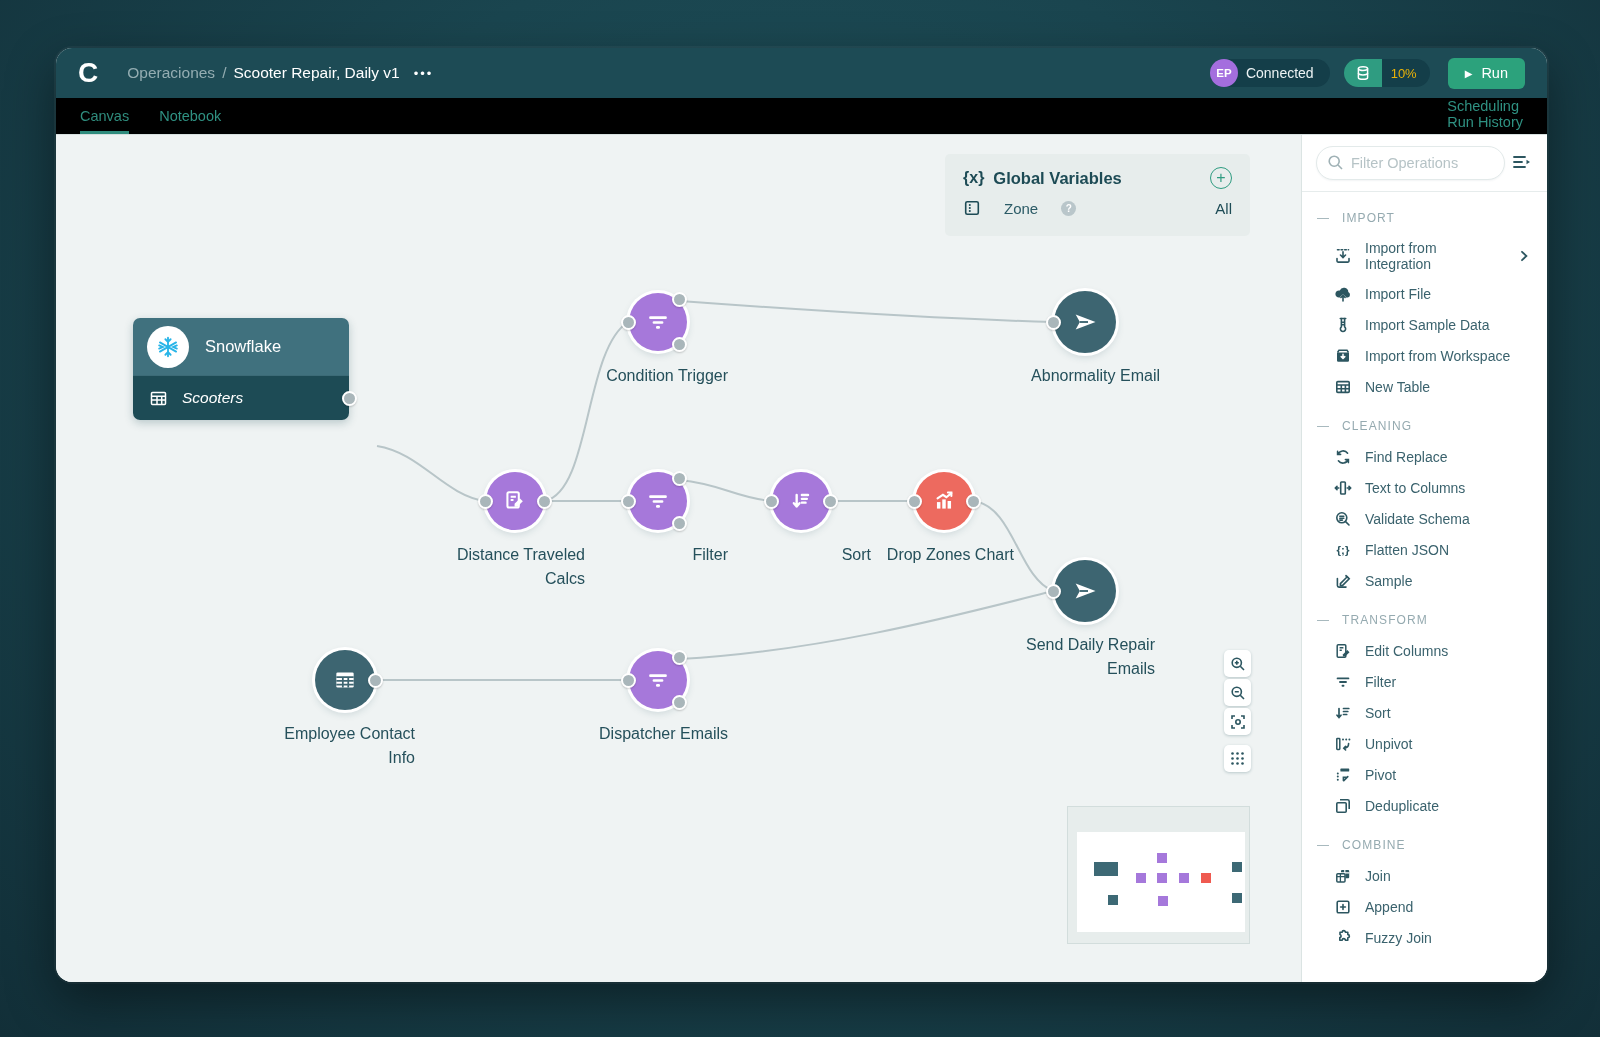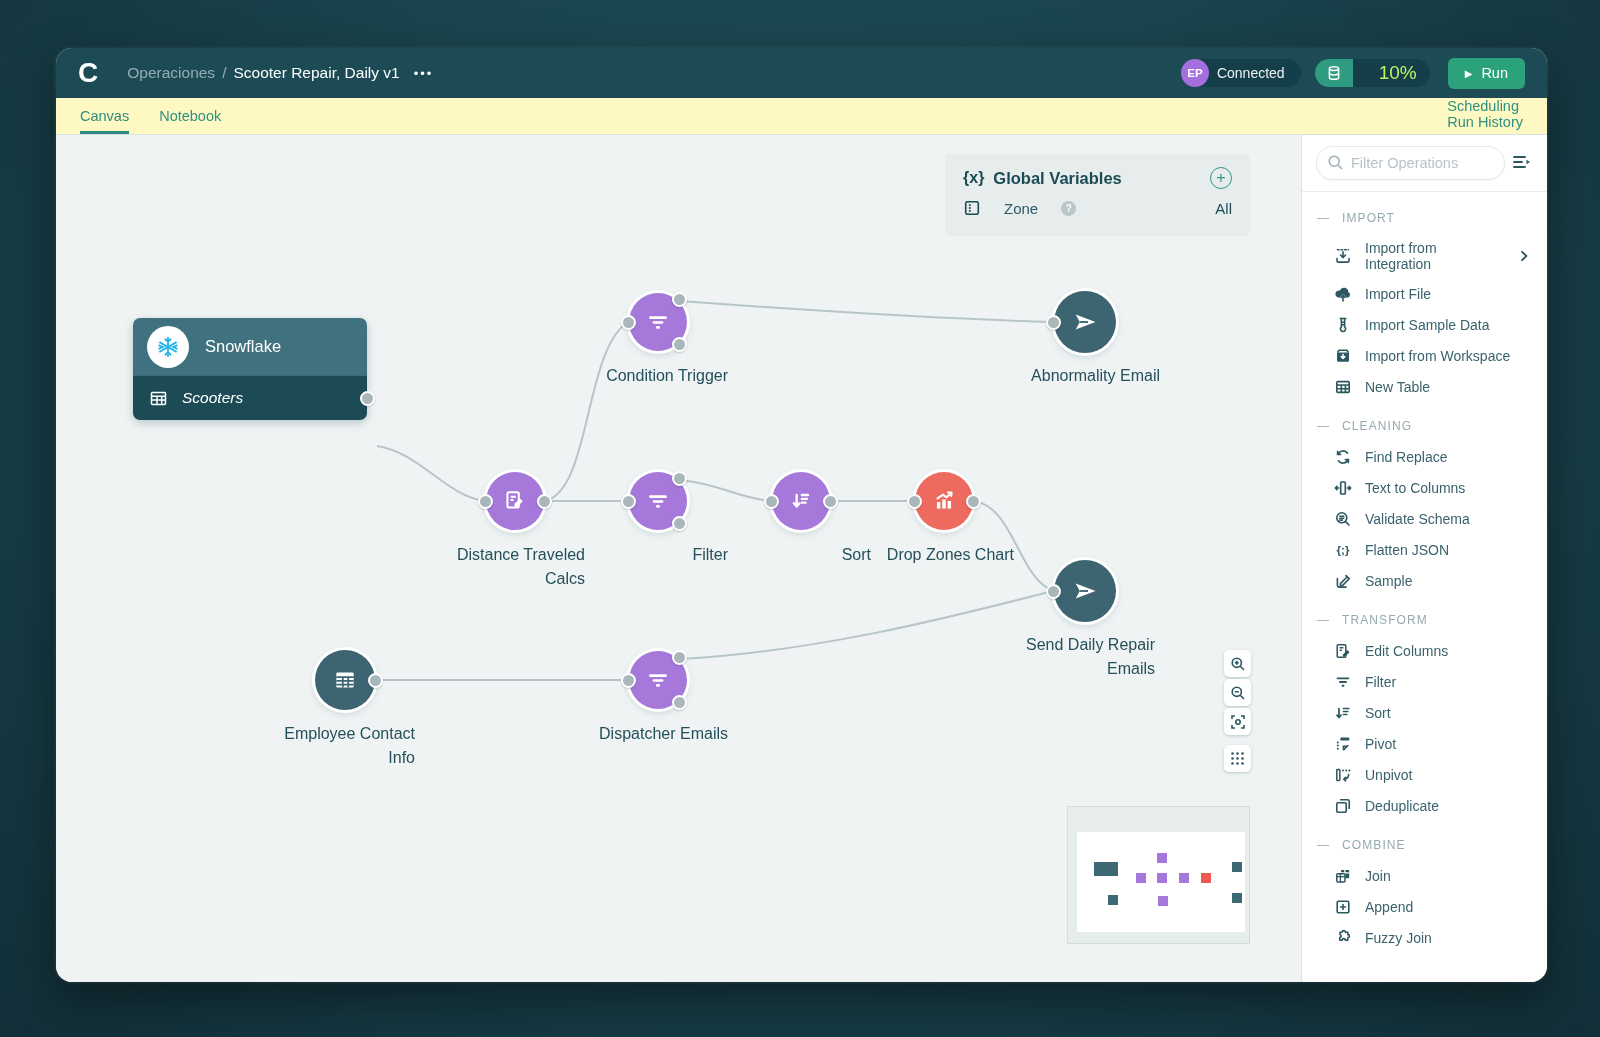--- a/index.html
+++ b/index.html
@@ -22,26 +22,26 @@
   .crumb-title{ color:#ffffff; }
   .dots{ color:#fff; font-size:13px; letter-spacing:2px; margin-left:14px; cursor:pointer; }
   .tb-spacer{ flex:1; }
   .status-wrap{ position:relative; display:flex; align-items:center; margin-right:14px; }
   .avatar{ width:28px; height:28px; border-radius:50%; background:#a46ede; color:#fff; font-size:11.5px; font-weight:bold;
            display:flex; align-items:center; justify-content:center; position:relative; z-index:2; }
   .conn-pill{ background:#143e49; color:#edf3f4; font-size:14px; height:28px; display:flex; align-items:center;
               border-radius:14px; padding:0 16px 0 36px; margin-left:-28px; }
   .credits-pill{ display:flex; align-items:center; height:28px; border-radius:14px; background:#143e49; overflow:hidden; margin-right:18px; }
   .credits-db{ width:38px; height:28px; background:#2f9c81; display:flex; align-items:center; justify-content:center; }
-  .credits-val{ color:#bef264; font-size:19px; padding:0 13px 0 26px; }
+  .credits-val{ color:#eab308; font-size:13px; padding:0 13px 0 9px; }
   .run-btn{ display:flex; align-items:center; gap:9px; background:#2ca27c; border:none; color:#fff; font-family:inherit;
             font-size:14.5px; padding:0 17px; height:31px; border-radius:6px; cursor:pointer; }
   .run-play{ font-size:10px; }
   
-  .tabbar{ height:37px; background:#fef9c3; border-bottom:1px solid #d7e1e0; display:flex; align-items:stretch; padding:0 24px; flex:none; }
+  .tabbar{ height:37px; background:#000000; border-bottom:1px solid #d7e1e0; display:flex; align-items:stretch; padding:0 24px; flex:none; }
   .tab{ display:flex; align-items:center; font-size:14.5px; color:#2f9182; margin-right:30px; cursor:pointer; }
   .tab.active{ color:#2f8c7d; box-shadow:inset 0 -3px 0 #2f8c7d; }
   .tabbar-right{ margin-left:auto; display:flex;flex-direction:column; }
   .tabbar-right .tab{ margin-right:0; margin-left:36px; }
   
   .content{ flex:1; display:flex; min-height:0; }
   .canvas{ position:relative; width:1245px; flex:none; background:#eff3f3; overflow:hidden; }
   .edges{ position:absolute; left:0; top:0; z-index:1; }
   .edges path{ fill:none; stroke:#b8c5c8; stroke-width:2; }
   
@@ -49,21 +49,21 @@
          box-shadow:0 0 0 3px #fff, 0 3px 9px rgba(29,75,85,.22);
          display:flex; align-items:center; justify-content:center; cursor:pointer; }
   .n58{ width:58px; height:58px; } .n60{ width:60px; height:60px; } .n62{ width:62px; height:62px; }
   .purple{ background:#a678da; } .slate{ background:#3d6571; } .red{ background:#ed6a5f; }
   .node-label{ position:absolute; z-index:2; width:140px; text-align:right; color:#25505b; font-size:16px; line-height:24px; }
   .port{ position:absolute; width:15px; height:15px; border-radius:50%; background:#a9b6ba; border:2.5px solid #fff;
          box-shadow:0 1px 2px rgba(0,0,0,.18); z-index:3; cursor:crosshair; }
   .p-left{ left:-8px; top:50%; margin-top:-7.5px; } .p-right{ right:-8px; top:50%; margin-top:-7.5px; }
   .p-tr{ left:43px; top:-1px; } .p-br{ left:43px; bottom:-1px; }
   
-  .sf-group{ position:absolute; left:77px; top:183px; width:234px; z-index:2; border-radius:7px;
+  .sf-group{ position:absolute; left:77px; top:183px; width:216px; z-index:2; border-radius:7px;
              box-shadow:0 3px 9px rgba(29,75,85,.25); }
   .sf-head{ height:57px; background:#40717e; border-radius:7px 7px 0 0; display:flex; align-items:center; padding:0 14px; gap:16px; cursor:pointer; }
   .sf-circle{ width:42px; height:42px; background:#fff; border-radius:50%; display:flex; align-items:center; justify-content:center; }
   .sf-title{ color:#fff; font-size:16.5px; }
   .sf-row{ position:relative; height:45px; background:#1d4b55; border-top:1px solid #3c6b77; display:flex; align-items:center;
            padding:0 16px; gap:14px; color:#fff; font-size:15.5px; cursor:pointer; }
   .sf-row:last-child{ border-radius:0 0 7px 7px;font-style:italic; }
   .sf-row .port{ right:-8px; top:50%; margin-top:-7.5px; }
   
   .gv-panel{ position:absolute; left:889px; top:19px; width:305px; height:82px; background:#e7edec; border-radius:5px; z-index:4; padding:13px 18px 0; }
@@ -583,45 +583,45 @@
                       <path d="M9.5 4.5h5.3M9.5 7.5h4.3M9.5 10.5h3.2"></path>
                     </g>
                   </svg>
                 </span>
     <span class="op-label">Sort</span>
   </div>
 
   <div class="op-item">
     <span class="op-icon">
                   <svg viewBox="0 0 18 18" width="18" height="18">
+                    <rect x="2.8" y="3.4" width="3" height="11" rx=".6" fill="none" stroke="#2c5660" stroke-width="1.5"></rect>
+                    <g stroke="#2c5660" stroke-width="2" stroke-linecap="round">
+                      <path d="M9 4.6v.01M12.2 4.6v.01M15.4 4.6v.01"></path>
+                    </g>
+                    <g fill="none" stroke="#2c5660" stroke-width="1.6" stroke-linecap="round">
+                      <path d="M14.6 8.6c0 3-1.8 4.6-4.6 4.6M11.6 11.4l-1.8 1.8 1.8 1.8"></path>
+                    </g>
+                  </svg>
+                </span>
+    <span class="op-label">Unpivot</span>
+  </div>
+
+  <div class="op-item">
+    <span class="op-icon">
+                  <svg viewBox="0 0 18 18" width="18" height="18">
                     <rect x="6.4" y="2.6" width="8.8" height="3" rx=".6" fill="#2c5660"></rect>
                     <g stroke="#2c5660" stroke-width="2" stroke-linecap="round">
                       <path d="M3.8 7.4v.01M3.8 10.6v.01M3.8 13.8v.01"></path>
                     </g>
                     <g fill="none" stroke="#2c5660" stroke-width="1.6" stroke-linecap="round">
                       <path d="M9.4 14.6v-3.4h3.8M13.8 10.6l-4 4"></path>
                     </g>
                   </svg>
                 </span>
     <span class="op-label">Pivot</span>
-  </div>
-
-  <div class="op-item">
-    <span class="op-icon">
-                  <svg viewBox="0 0 18 18" width="18" height="18">
-                    <rect x="2.8" y="3.4" width="3" height="11" rx=".6" fill="none" stroke="#2c5660" stroke-width="1.5"></rect>
-                    <g stroke="#2c5660" stroke-width="2" stroke-linecap="round">
-                      <path d="M9 4.6v.01M12.2 4.6v.01M15.4 4.6v.01"></path>
-                    </g>
-                    <g fill="none" stroke="#2c5660" stroke-width="1.6" stroke-linecap="round">
-                      <path d="M14.6 8.6c0 3-1.8 4.6-4.6 4.6M11.6 11.4l-1.8 1.8 1.8 1.8"></path>
-                    </g>
-                  </svg>
-                </span>
-    <span class="op-label">Unpivot</span>
   </div>
 
   <div class="op-item">
     <span class="op-icon">
                   <svg viewBox="0 0 18 18" width="18" height="18">
                     <g fill="none" stroke="#2c5660" stroke-width="1.6">
                       <rect x="2.8" y="5.8" width="9.4" height="9.4" rx="1"></rect>
                       <path d="M6 2.8h7.6a1.6 1.6 0 0 1 1.6 1.6V12"></path>
                     </g>
                   </svg>

